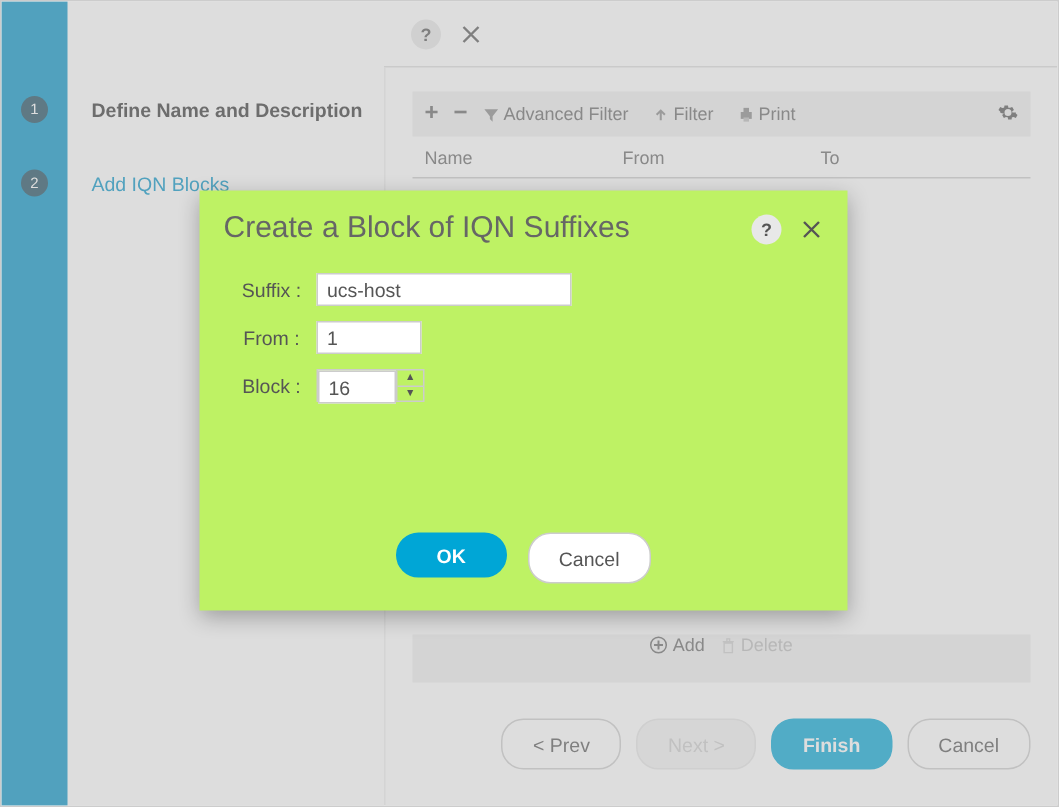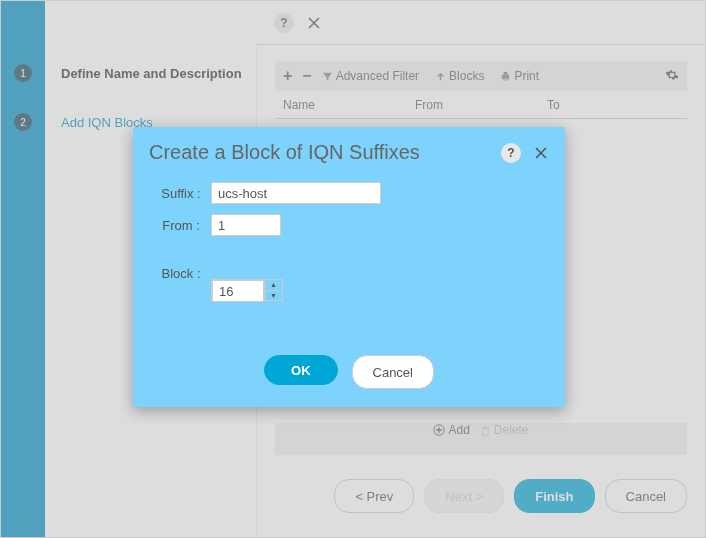--- a/index.html
+++ b/index.html
@@ -195,21 +195,21 @@
     background: rgba(180,180,180,0.45);
   }
 
   
   .dialog {
     position: absolute;
     left: 132px;
     top: 126px;
     width: 432px;
     height: 280px;
-    background: #7dd3fc;
+    background: #bef264;
     box-shadow: 0 4px 14px rgba(0,0,0,0.3);
     display: flex;
     flex-direction: column;
   }
   .dlg-head {
     display: flex;
     align-items: center;
     padding: 14px 16px 8px 16px;
   }
   .dlg-title {
@@ -239,21 +239,20 @@
     padding: 0 6px;
     font-size: 13px;
     color: #555;
   }
   .spin-wrap {
     position: relative;
     width: 72px;
     height: 22px;
     border: 1px solid #ccc;
     display: flex;
-    margin-top: 33px;
   }
   .spin-wrap input {
     border: none;
     width: 52px;
     height: 20px;
     padding: 0 6px;
     font-size: 13px;
     color: #555;
     outline: none;
   }
@@ -315,21 +314,21 @@
       <span class="tb-text">
         <svg width="11" height="11" viewBox="0 0 12 12">
             <path d="M1 2 H11 L7 7 V11 L5 9 V7 Z" fill="#888"></path>
           </svg>
         <span>Advanced Filter</span>
       </span>
       <span class="tb-text">
         <svg width="11" height="11" viewBox="0 0 12 12">
             <path d="M6 10 V3 M3 6 L6 3 L9 6" stroke="#888" stroke-width="1.5" fill="none"></path>
           </svg>
-        <span>Blocks</span>
+        <span>Filter</span>
       </span>
       <span class="tb-text">
         <svg width="11" height="11" viewBox="0 0 12 12">
             <rect x="2" y="4" width="8" height="5" fill="#888"></rect>
             <rect x="4" y="1" width="4" height="3" fill="#888"></rect>
             <rect x="4" y="8" width="4" height="3" fill="#bbb"></rect>
           </svg>
         <span>Print</span>
       </span>
       <span class="tb-icon gear">

